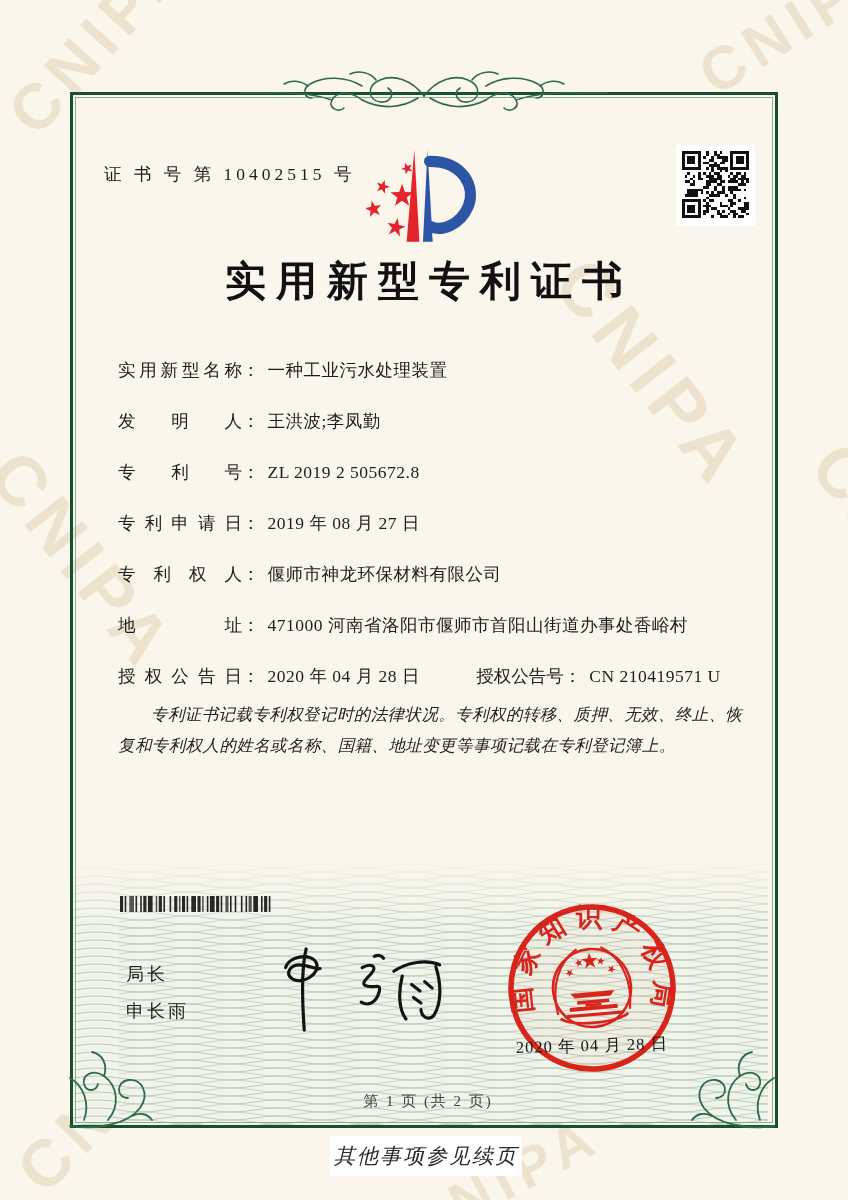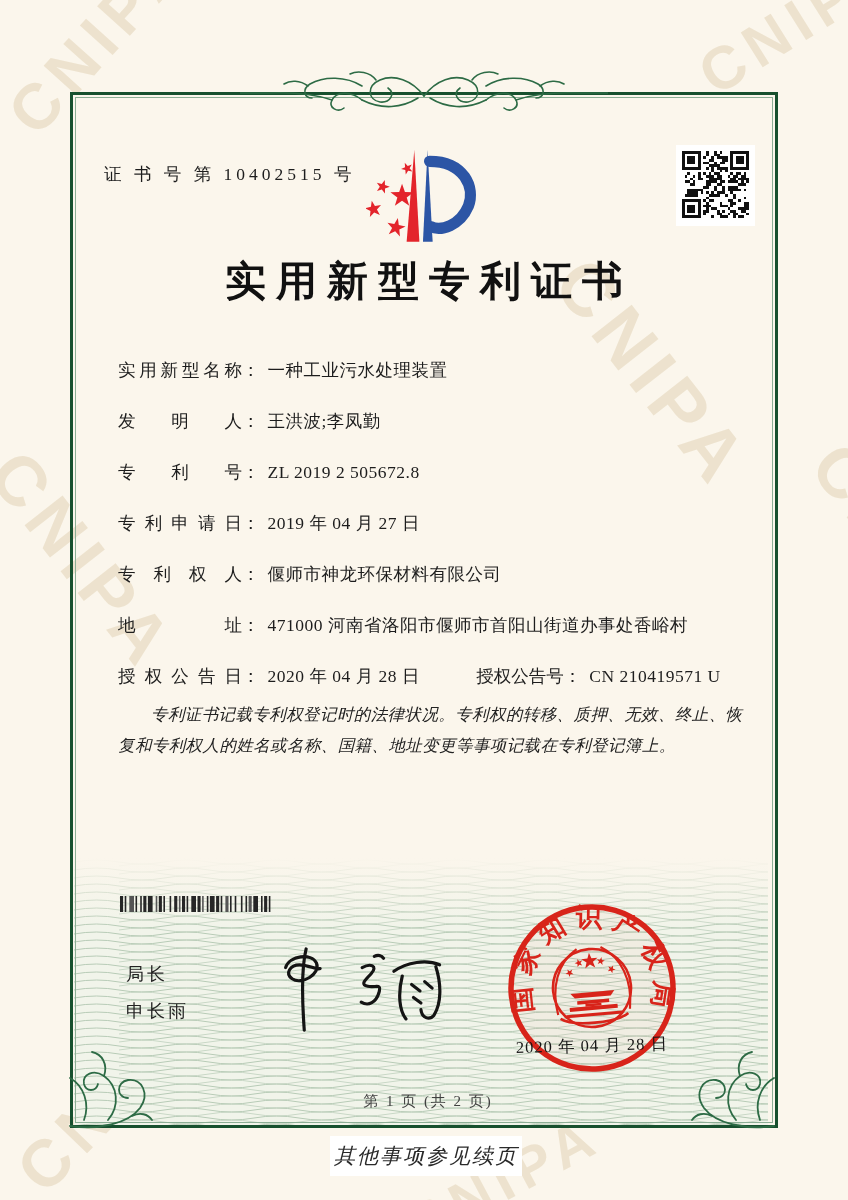--- a/index.html
+++ b/index.html
@@ -347,21 +347,21 @@
   <div class="field-row" style="top:358px;">
     <span class="flabel">实用新型名称</span><span class="fcolon">：</span><span class="fvalue">一种工业污水处理装置</span>
   </div>
   <div class="field-row" style="top:409px;">
     <span class="flabel">发明人</span><span class="fcolon">：</span><span class="fvalue">王洪波;李凤勤</span>
   </div>
   <div class="field-row" style="top:460px;">
     <span class="flabel">专利号</span><span class="fcolon">：</span><span class="fvalue">ZL 2019 2 505672.8</span>
   </div>
   <div class="field-row" style="top:511px;">
-    <span class="flabel">专利申请日</span><span class="fcolon">：</span><span class="fvalue">2019 年 04 月 27 日</span>
+    <span class="flabel">专利申请日</span><span class="fcolon">：</span><span class="fvalue">2019 年 08 月 27 日</span>
   </div>
   <div class="field-row" style="top:562px;">
     <span class="flabel">专利权人</span><span class="fcolon">：</span><span class="fvalue">偃师市神龙环保材料有限公司</span>
   </div>
   <div class="field-row" style="top:613px;">
     <span class="flabel">地址</span><span class="fcolon">：</span><span class="fvalue">471000 河南省洛阳市偃师市首阳山街道办事处香峪村</span>
   </div>
   <div class="field-row" style="top:664px;">
     <span class="flabel">授权公告日</span><span class="fcolon">：</span><span class="fvalue">2020 年 04 月 28 日</span>
     <span class="flabel2">授权公告号</span><span class="fcolon">：</span><span class="fvalue">CN 210419571 U</span>

